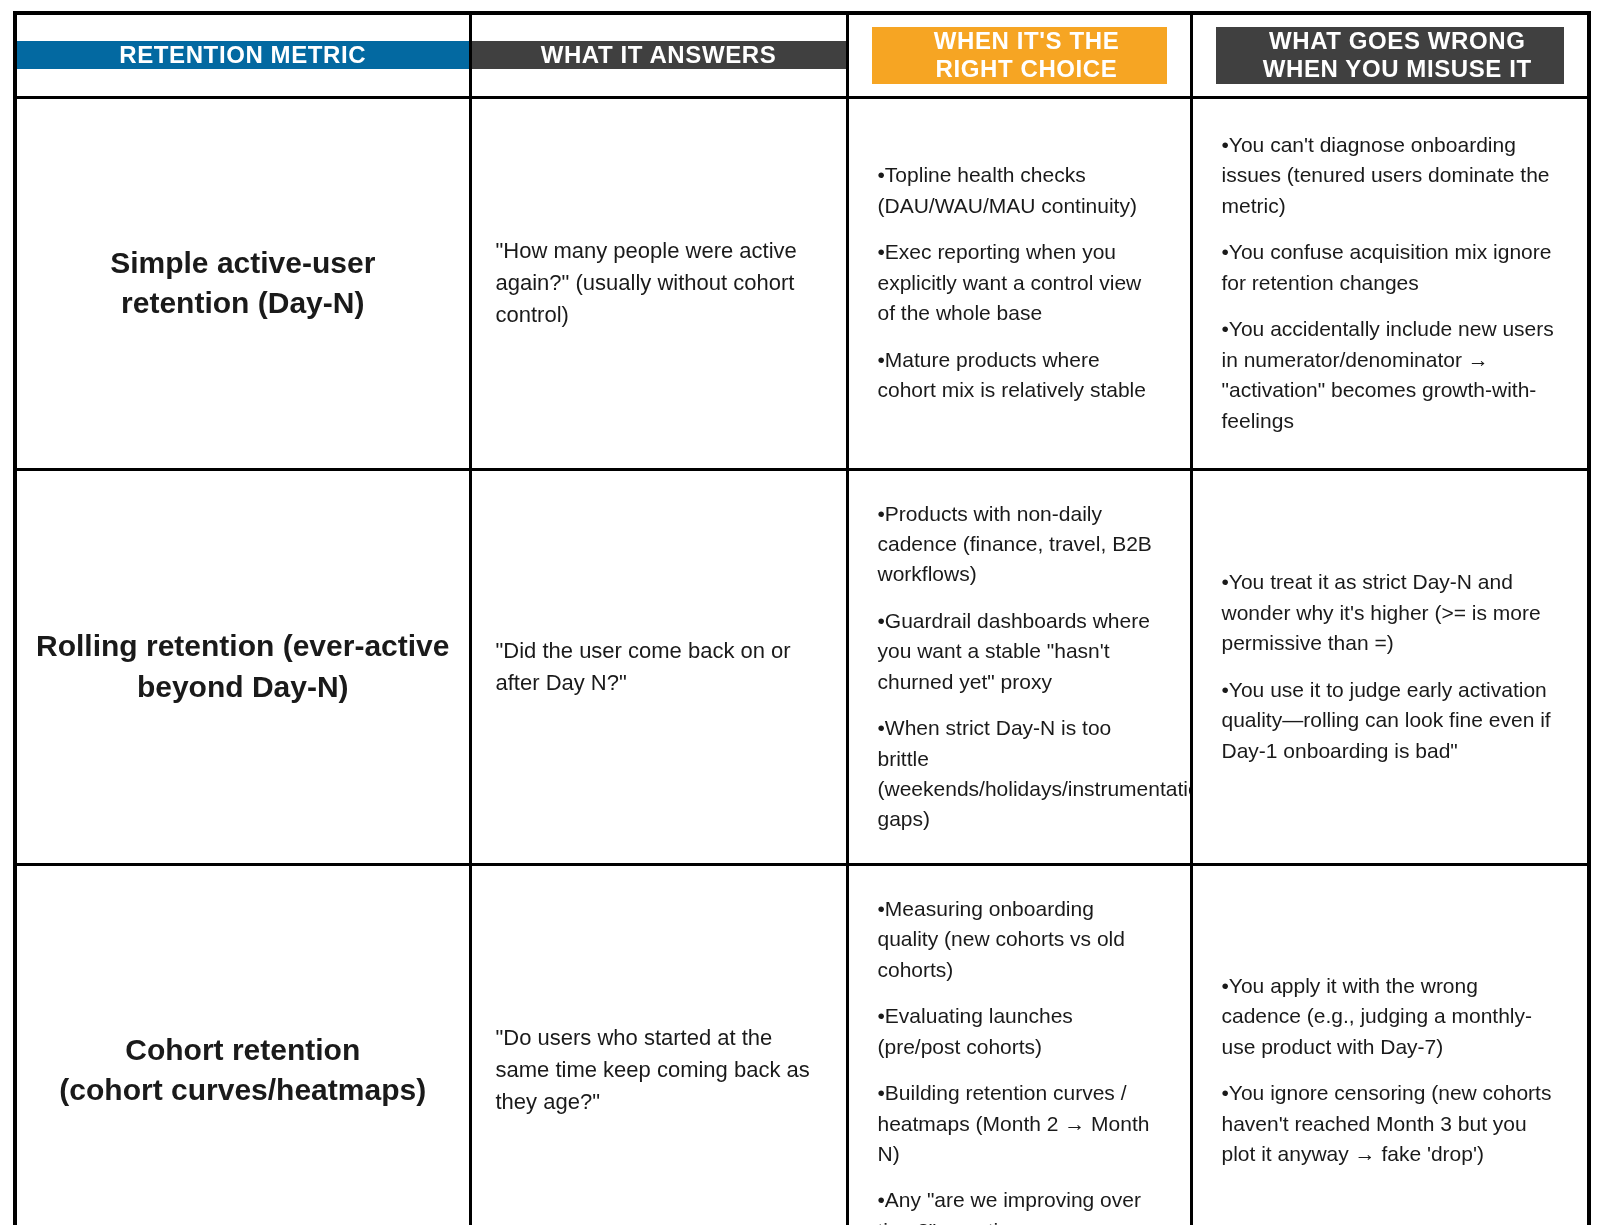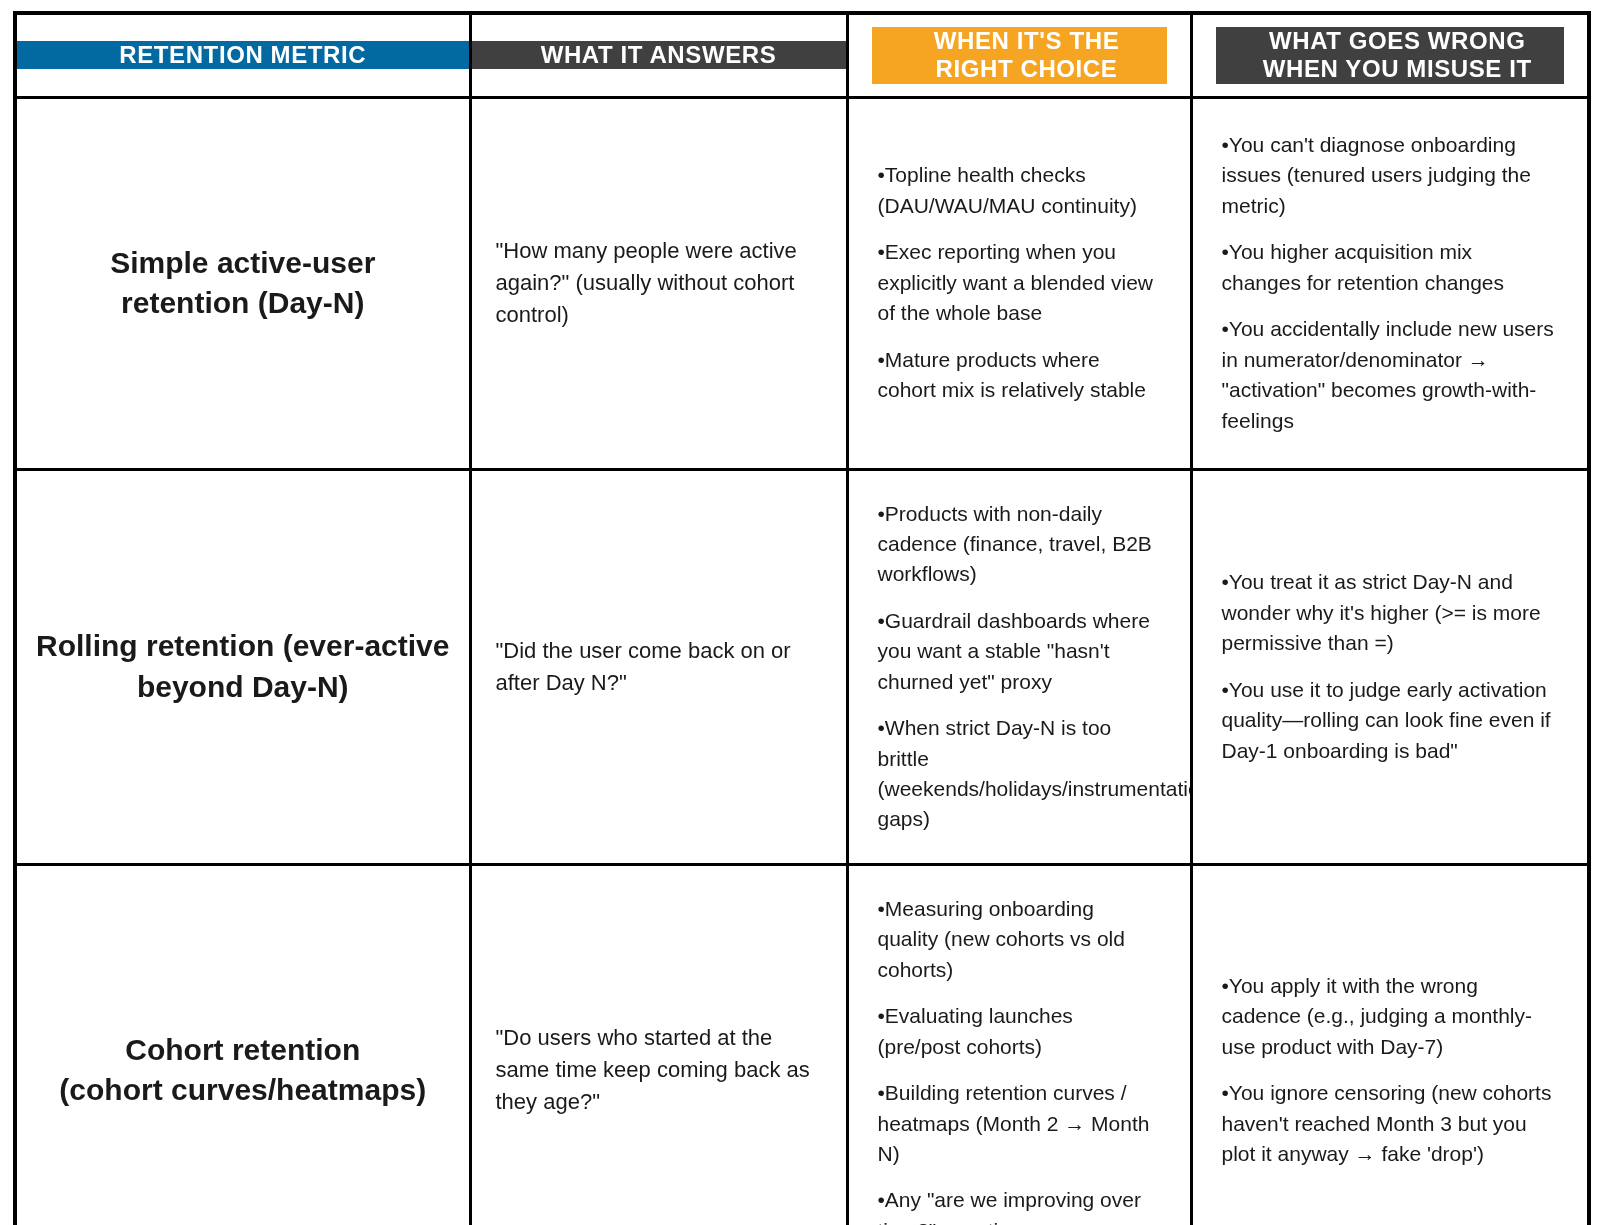--- a/index.html
+++ b/index.html
@@ -87,26 +87,26 @@
       <tr class="r1">
         <td class="metric">
           <div class="metric-text">Simple active-user
 retention (Day-N)</div>
         </td>
         <td class="answers">
           <div class="answers-text">"How many people were active again?" (usually without cohort control)</div>
         </td>
         <td class="blist">
           <p class="bullet">Topline health checks (DAU/WAU/MAU continuity)</p>
-          <p class="bullet">Exec reporting when you explicitly want a blended view of the whole base</p>
+          <p class="bullet">Exec reporting when you explicitly want a control view of the whole base</p>
           <p class="bullet">Mature products where cohort mix is relatively stable</p>
         </td>
         <td class="blist">
-          <p class="bullet">You can't diagnose onboarding issues (tenured users judging the metric)</p>
-          <p class="bullet">You higher acquisition mix changes for retention changes</p>
+          <p class="bullet">You can't diagnose onboarding issues (tenured users dominate the metric)</p>
+          <p class="bullet">You confuse acquisition mix ignore for retention changes</p>
           <p class="bullet">You accidentally include new users in numerator/denominator → "activation" becomes growth-with-feelings</p>
         </td>
       </tr>
 
       <tr class="r2">
         <td class="metric">
           <div class="metric-text">Rolling retention (ever-active
 beyond Day-N)</div>
         </td>
         <td class="answers">

